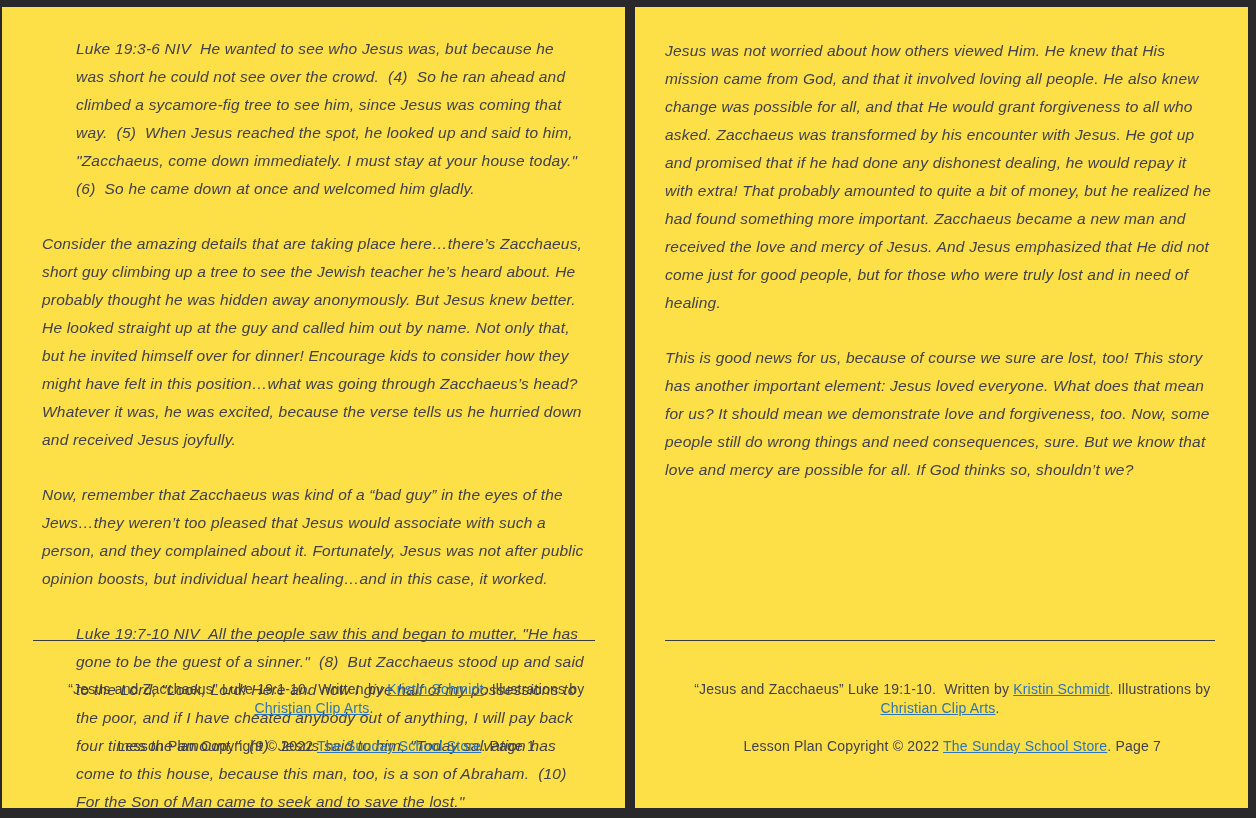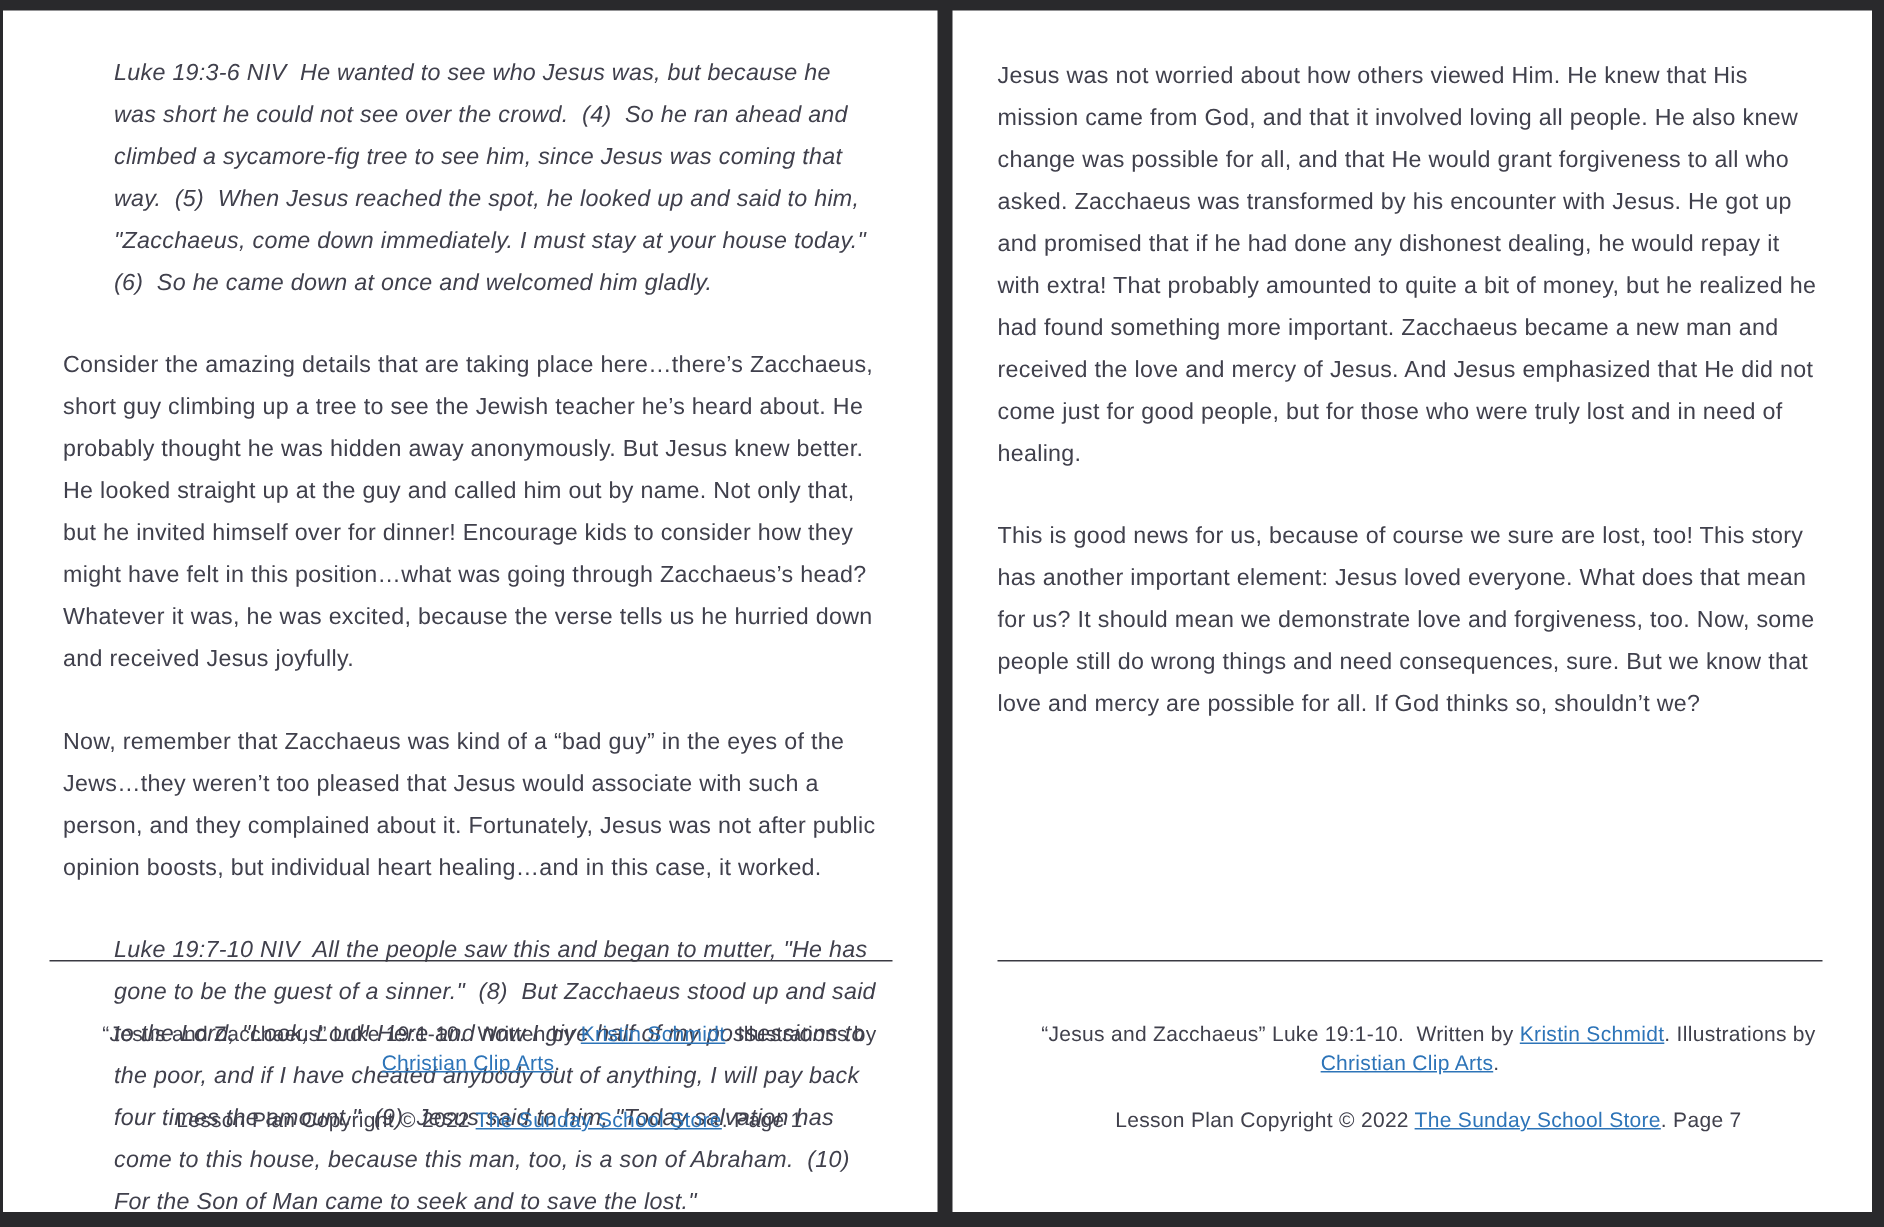--- a/index.html
+++ b/index.html
@@ -11,32 +11,33 @@
   }
   .viewer {
     position: relative;
     width: 1256px; height: 818px;
     background: #29292c;
   }
   .page {
     position: absolute;
     top: 7px;
     height: 801px;
-    background: #ffffff;
+    background: #fde047;
   }
   .page-left  { left: 2px;  width: 623px; padding: 28px 32px 0 40px; }
   .page-right { left: 635px; width: 613px; padding: 30px 35px 0 30px; }
 
   .body-text {
     font-size: 15.5px;
     line-height: 28px;
     color: #40404c;
     letter-spacing: 0.2px;
     white-space: pre-wrap;
     margin-bottom: 27px;
+    font-style: italic;
   }
   .quote {
     font-style: italic;
     margin-left: 34px;
     margin-right: 8px;
   }
   .page-footer {
     position: absolute;
     bottom: 33px;
     border-top: 1px solid #3a3a42;

